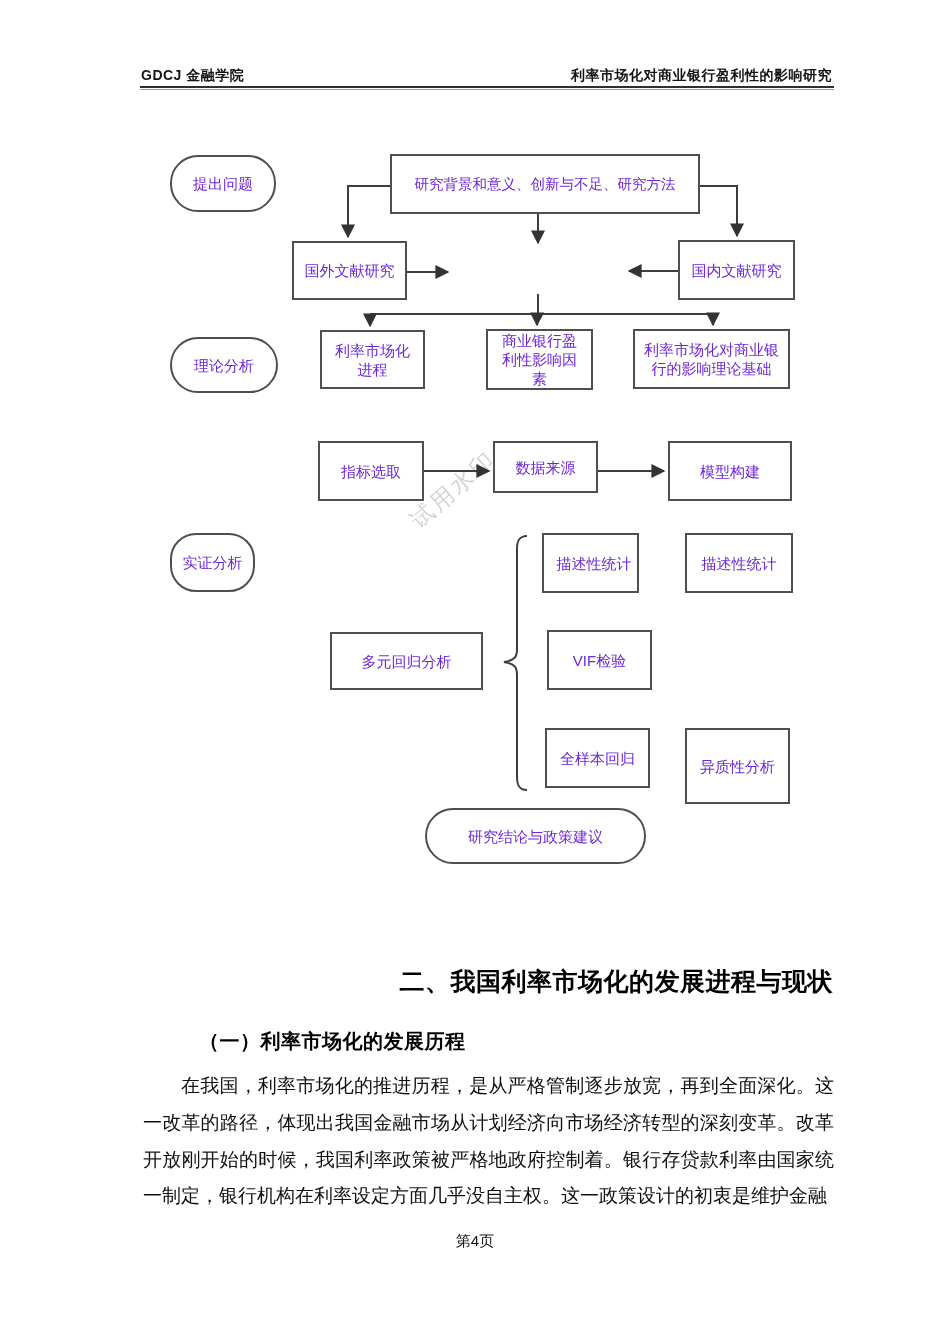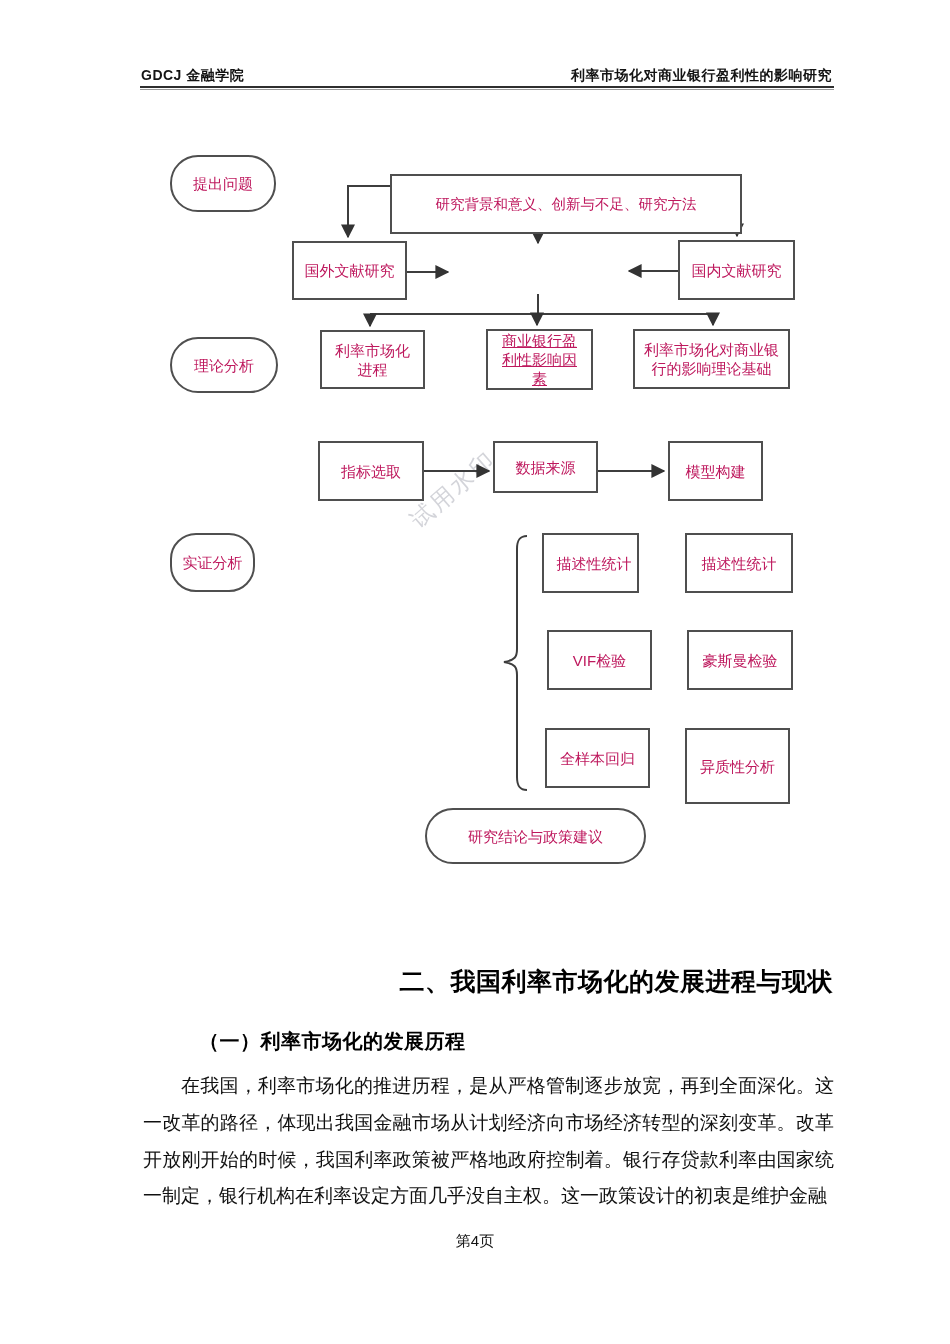--- a/index.html
+++ b/index.html
@@ -23,21 +23,21 @@
   .wm{
     position:absolute;left:404px;top:512px;width:140px;
     font-size:23px;letter-spacing:3px;color:#9fa1ad;opacity:.45;
     transform:rotate(-41deg);transform-origin:0 0;z-index:1;white-space:nowrap;
   }
   svg.conn{position:absolute;left:0;top:0;z-index:2;}
   .fbox,.fstadium{
     position:absolute;z-index:3;box-sizing:border-box;
     background:#fff;border:2px solid #4f4f4f;
     display:flex;align-items:center;justify-content:center;
-    text-align:center;font-size:15px;line-height:19px;color:#be185d;
+    text-align:center;font-size:15px;line-height:19px;color:#6d28d9;
   }
   .fstadium{border-radius:28px;}
   
   .sec-title{
     position:absolute;left:143px;top:944px;width:690px;
     text-align:right;font-size:25px;font-weight:bold;color:#000;
     letter-spacing:.5px;
   }
   .sec-sub{
     position:absolute;left:199px;top:1008px;
@@ -96,36 +96,36 @@
 
         <path d="M527,536 C519,536 517,541 517,549 L517,649 C517,657 515,660 504,662 C515,664 517,667 517,675 L517,777 C517,785 519,790 527,790"></path>
       </g>
     </svg>
 
     <div class="fstadium" style="left:170px;top:155px;width:106px;height:57px;">提出问题</div>
     <div class="fstadium" style="left:170px;top:337px;width:108px;height:56px;">理论分析</div>
     <div class="fstadium" style="left:170px;top:533px;width:85px;height:59px;border-radius:26px;">实证分析</div>
     <div class="fstadium" style="left:425px;top:808px;width:221px;height:56px;">研究结论与政策建议</div>
 
-    <div class="fbox" style="left:390px;top:154px;width:352px;height:60px;font-size:14.5px;margin-top:20px;">研究背景和意义、创新与不足、研究方法</div>
+    <div class="fbox" style="left:390px;top:154px;width:310px;height:60px;font-size:14.5px;">研究背景和意义、创新与不足、研究方法</div>
     <div class="fbox" style="left:292px;top:241px;width:115px;height:59px;">国外文献研究</div>
     <div class="fbox" style="left:678px;top:240px;width:117px;height:60px;">国内文献研究</div>
 
     <div class="fbox" style="left:320px;top:330px;width:105px;height:59px;padding:0 12px;">利率市场化进程</div>
-    <div class="fbox" style="left:486px;top:329px;width:107px;height:61px;padding:12px 14px;text-decoration:underline;">商业银行盈利性影响因素</div>
+    <div class="fbox" style="left:486px;top:329px;width:107px;height:61px;padding:12px 14px;">商业银行盈利性影响因素</div>
     <div class="fbox" style="left:633px;top:329px;width:157px;height:60px;padding:0 8px;">利率市场化对商业银行的影响理论基础</div>
 
     <div class="fbox" style="left:318px;top:441px;width:106px;height:60px;">指标选取</div>
     <div class="fbox" style="left:493px;top:441px;width:105px;height:52px;">数据来源</div>
-    <div class="fbox" style="left:668px;top:441px;width:95px;height:60px;">模型构建</div>
+    <div class="fbox" style="left:668px;top:441px;width:124px;height:60px;">模型构建</div>
 
+    <div class="fbox" style="left:330px;top:632px;width:153px;height:58px;">多元回归分析</div>
     <div class="fbox" style="left:542px;top:533px;width:97px;height:60px;padding-left:7px;">描述性统计</div>
     <div class="fbox" style="left:685px;top:533px;width:108px;height:60px;">描述性统计</div>
     <div class="fbox" style="left:547px;top:630px;width:105px;height:60px;">VIF检验</div>
-    <div class="fbox" style="left:687px;top:630px;width:106px;height:60px;">豪斯曼检验</div>
     <div class="fbox" style="left:545px;top:728px;width:105px;height:60px;">全样本回归</div>
     <div class="fbox" style="left:685px;top:728px;width:105px;height:76px;">异质性分析</div>
   </div>
 
   <h2 class="sec-title">二、我国利率市场化的发展进程与现状</h2>
   <h3 class="sec-sub">（一）利率市场化的发展历程</h3>
   <p class="body-par">在我国，利率市场化的推进历程，是从严格管制逐步放宽，再到全面深化。这一改革的路径，体现出我国金融市场从计划经济向市场经济转型的深刻变革。改革开放刚开始的时候，我国利率政策被严格地政府控制着。银行存贷款利率由国家统一制定，银行机构在利率设定方面几乎没自主权。这一政策设计的初衷是维护金融</p>
 
   <div class="footer">第4页</div>
 

